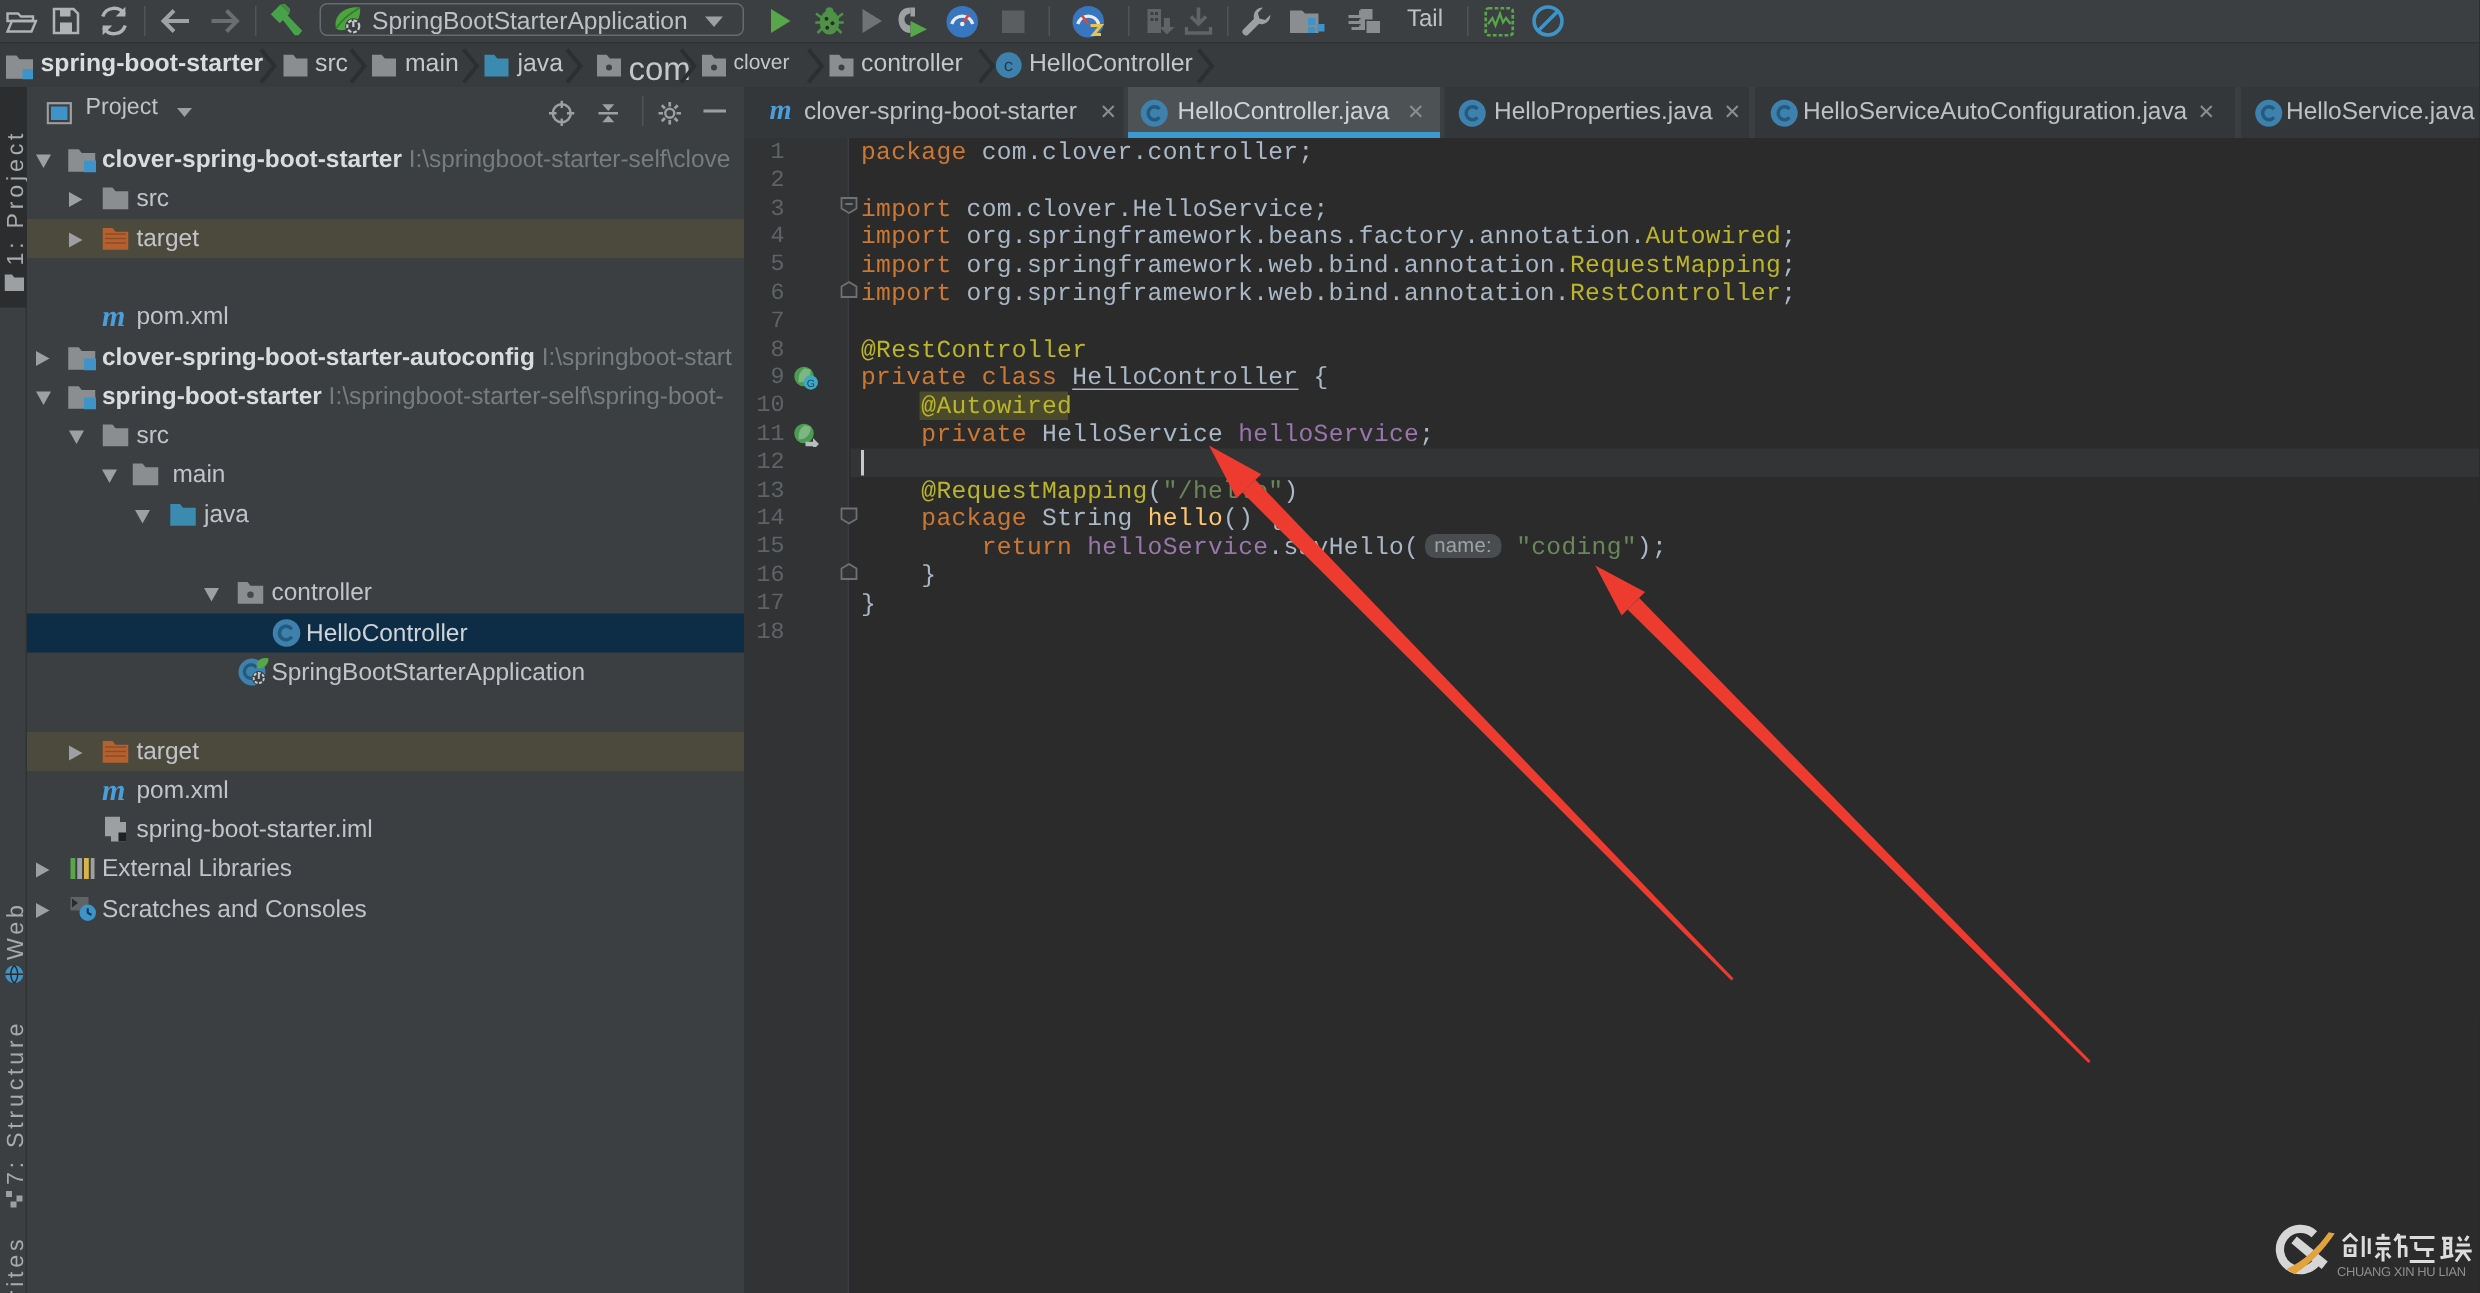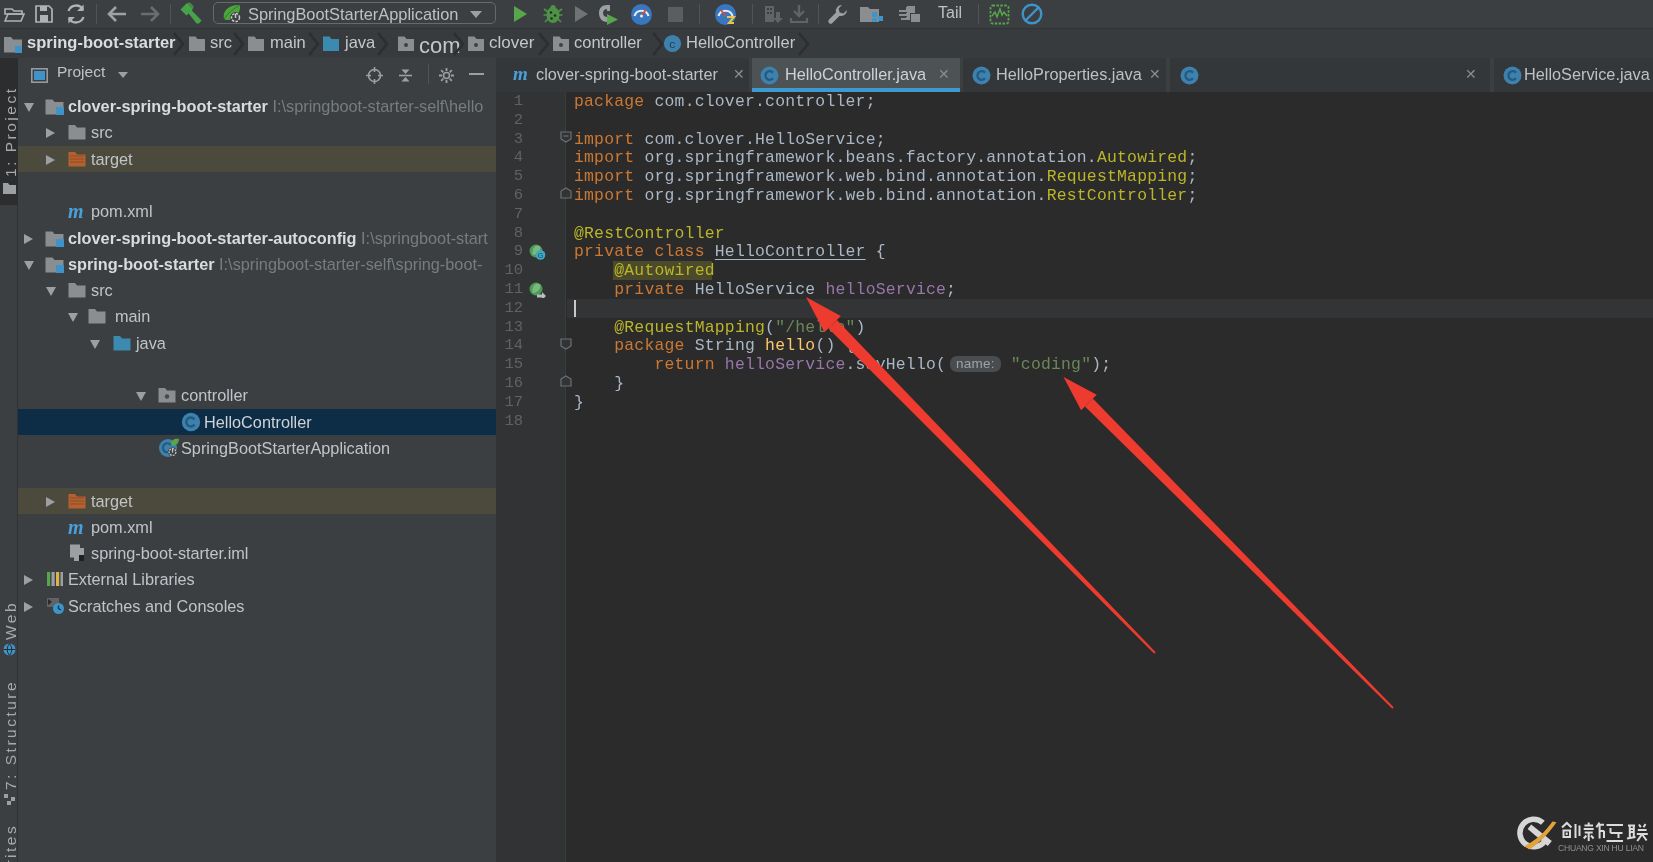--- a/index.html
+++ b/index.html
@@ -203,21 +203,21 @@
         <circle cx="9" cy="10" r="2" fill="#3e4143"></circle>
       </svg>
     <div class="abs" style="left:419px;top:4px;font-size:22px;color:#c4c7c9">com</div>
     <svg class="abs" style="left:452px;top:3px" width="14" height="24" viewBox="0 0 14 24">
         <path d="M2 1 l9 11 l-9 11" fill="none" stroke="#2c2e30" stroke-width="2.6"></path>
       </svg>
     <svg class="abs" style="left:467px;top:6px" width="18" height="17" viewBox="0 0 18 17">
         <path d="M1 1.5 h6.5 l2 2.5 h7.5 v12 h-16 z" fill="#8a8e90"></path>
         <circle cx="9" cy="10" r="2" fill="#3e4143"></circle>
       </svg>
-    <div class="abs" style="left:489px;top:4px;font-size:17px;color:#c4c7c9">clover</div>
+    <div class="abs" style="left:489px;top:4px;font-size:14px;color:#c4c7c9">clover</div>
     <svg class="abs" style="left:537px;top:3px" width="14" height="24" viewBox="0 0 14 24">
         <path d="M2 1 l9 11 l-9 11" fill="none" stroke="#2c2e30" stroke-width="2.6"></path>
       </svg>
     <svg class="abs" style="left:552px;top:6px" width="18" height="17" viewBox="0 0 18 17">
         <path d="M1 1.5 h6.5 l2 2.5 h7.5 v12 h-16 z" fill="#8a8e90"></path>
         <circle cx="9" cy="10" r="2" fill="#3e4143"></circle>
       </svg>
     <div class="abs" style="left:574px;top:4px;font-size:16.5px;color:#c4c7c9">controller</div>
     <svg class="abs" style="left:651px;top:3px" width="14" height="24" viewBox="0 0 14 24">
         <path d="M2 1 l9 11 l-9 11" fill="none" stroke="#2c2e30" stroke-width="2.6"></path>
@@ -273,21 +273,21 @@
         </g>
     </svg>
     <div class="abs" style="left:451px;top:15px;width:15px;height:2.4px;background:#9da0a2"></div>
 
     <div class="row" style="top:35px">
         <span class="arr down" style="left:6px"></span>
       <svg class="ico" style="left:27px;top:5px" width="19" height="17" viewBox="0 0 19 17">
           <path d="M0.5 1.5 h7 l2 2.5 h9 v12.5 h-18 z" fill="#8a8e90"></path>
           <rect x="11" y="9" width="8" height="8" fill="#3e94c9"></rect>
         </svg>
-      <span style="position:absolute;left:50px"><b>clover-spring-boot-starter</b> <span class="path">I:\springboot-starter-self\hello</span></span>
+      <span style="position:absolute;left:50px"><b>clover-spring-boot-starter</b> <span class="path">I:\springboot-starter-self\clove</span></span>
       </div>
     <div class="row" style="top:61.3px">
         <span class="arr right" style="left:28px"></span>
       <svg class="ico" style="left:50px;top:5px" width="18" height="16" viewBox="0 0 18 16">
           <path d="M0.5 1 h6.5 l2 2.5 h8.5 v12 h-17 z" fill="#8a8e90"></path>
         </svg>
       <span style="position:absolute;left:73px">src</span>
       </div>
     <div class="row" style="top:87.6px;background:#4c4a3c">
         <span class="arr right" style="left:28px"></span>
@@ -427,20 +427,21 @@
             <path d="M13 12.3 a4.3 4.3 0 1 1 0 -5.6" fill="none" stroke="#235a80" stroke-width="2.3"></path>
           </svg>
         <span style="position:absolute;left:33px">HelloProperties.java</span>
         <span class="x" style="position:absolute;left:186px">✕</span>
       </div>
       <div class="tab" style="left:674px;width:320px">
         <svg class="abs" style="left:10px;top:8px" width="19" height="19" viewBox="0 0 19 19">
             <circle cx="9.5" cy="9.5" r="9" fill="#3e81ad"></circle>
             <path d="M13 12.3 a4.3 4.3 0 1 1 0 -5.6" fill="none" stroke="#235a80" stroke-width="2.3"></path>
           </svg>
+        <span style="position:absolute;left:32px">HelloServiceAutoConfiguration.java</span>
         <span class="x" style="position:absolute;left:295px">✕</span>
       </div>
       <div class="tab" style="left:998px;width:159px">
         <svg class="abs" style="left:9px;top:8px" width="19" height="19" viewBox="0 0 19 19">
             <circle cx="9.5" cy="9.5" r="9" fill="#3e81ad"></circle>
             <path d="M13 12.3 a4.3 4.3 0 1 1 0 -5.6" fill="none" stroke="#235a80" stroke-width="2.3"></path>
           </svg>
         <span style="position:absolute;left:30px">HelloService.java</span>
       </div>
     </div>

